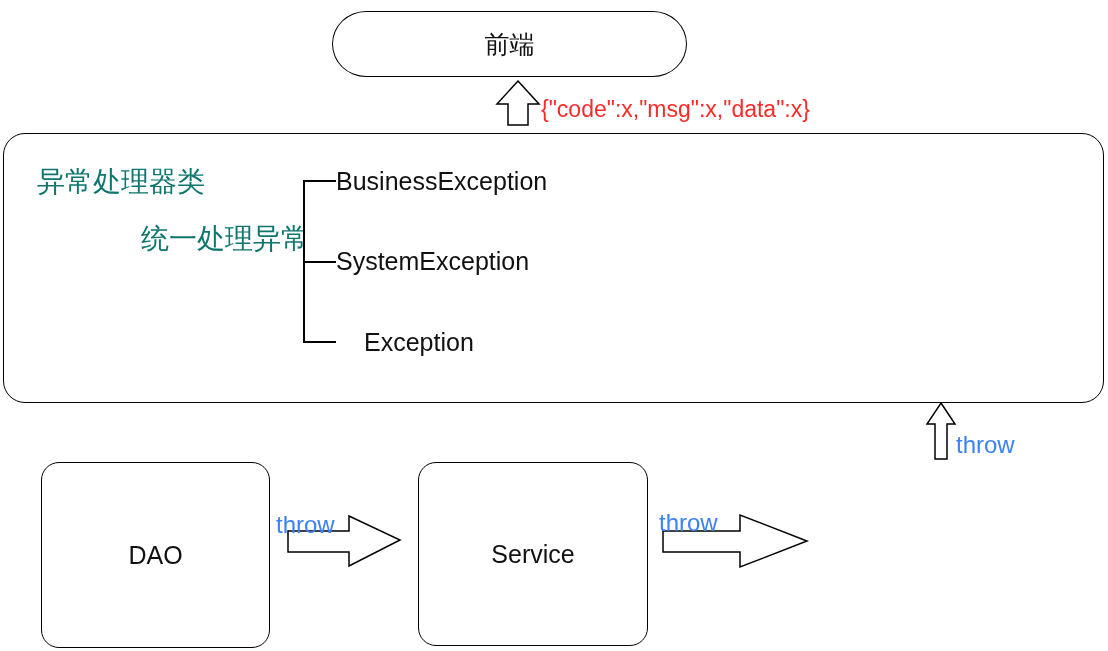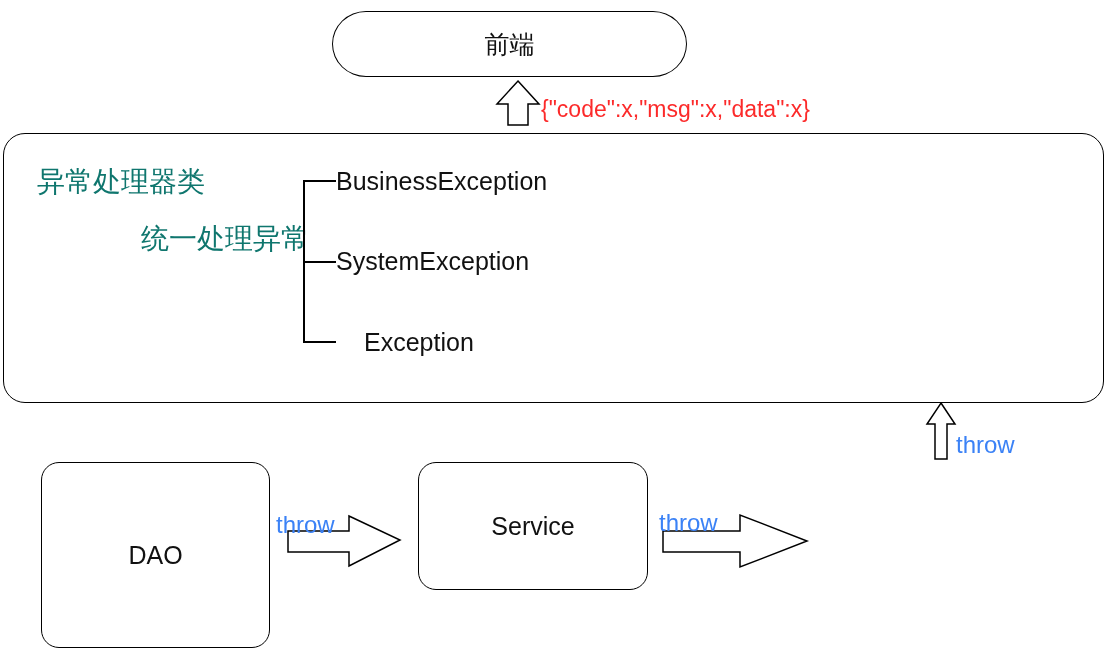--- a/index.html
+++ b/index.html
@@ -55,21 +55,21 @@
     left: 41px;
     top: 462px;
     width: 229px;
     height: 186px;
     border-radius: 18px;
   }
   #service-box {
     left: 418px;
     top: 462px;
     width: 230px;
-    height: 128px;
+    height: 184px;
     border-radius: 18px;
   }
   #controller-box {
     left: 828px;
     top: 462px;
     width: 234px;
     height: 186px;
     border-radius: 18px;
   }
 

